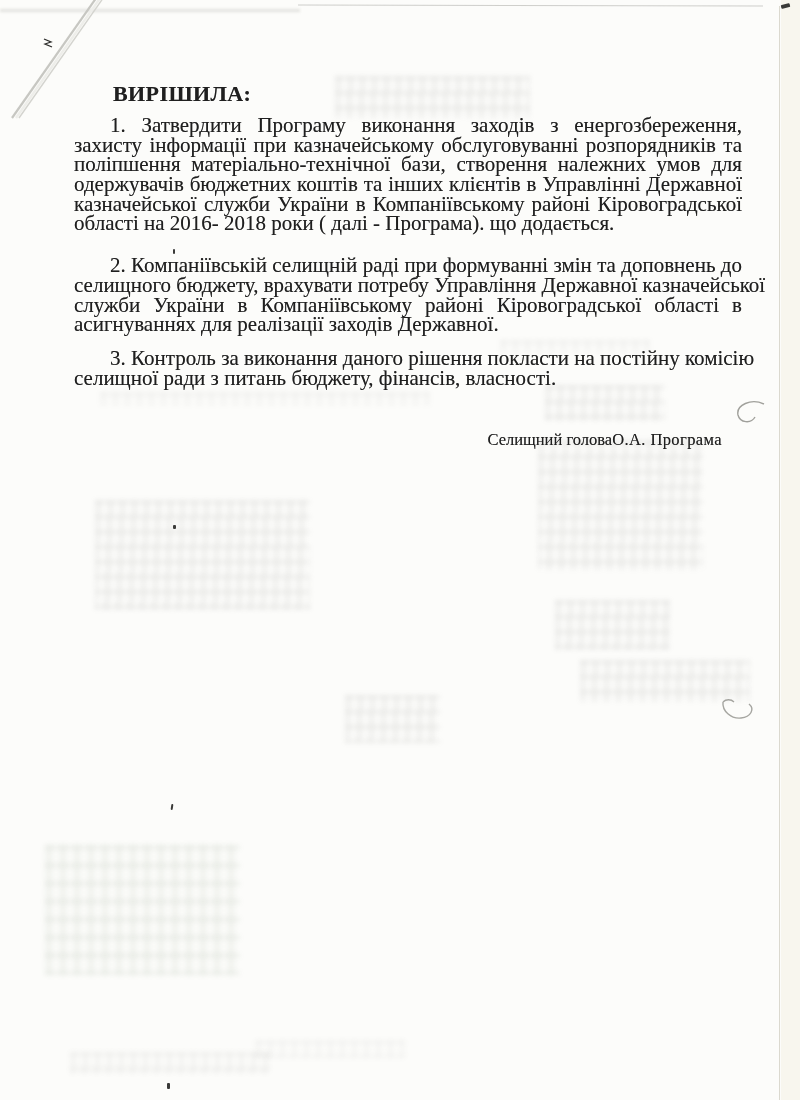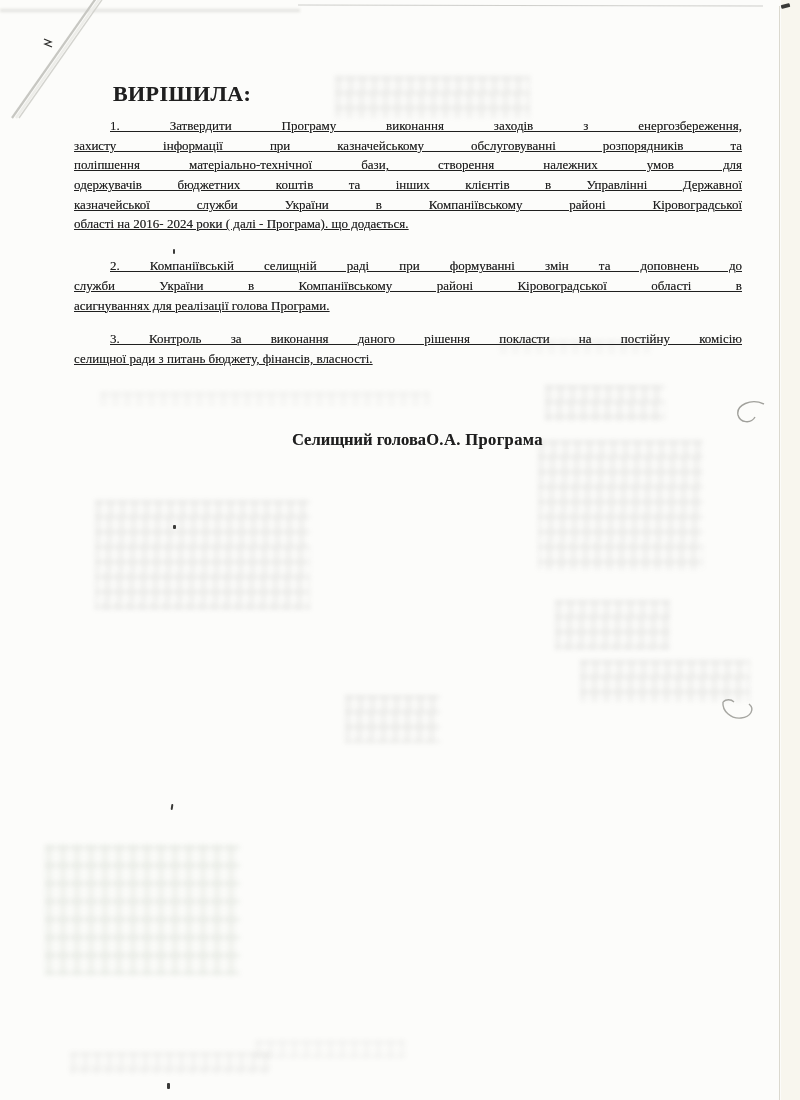--- a/index.html
+++ b/index.html
@@ -27,29 +27,29 @@
       repeating-linear-gradient(92deg, rgba(125,125,122,.14) 0 7px, rgba(0,0,0,0) 7px 12px);}
   .ghost.green{background-image:
       repeating-linear-gradient(180deg, rgba(120,140,112,.14) 0 5px, rgba(0,0,0,0) 5px 18px),
       repeating-linear-gradient(90deg, rgba(120,140,112,.12) 0 8px, rgba(0,0,0,0) 8px 14px);
       opacity:.6;}
   
   .doc-text{color:#1f1f1f;text-shadow:0 0 .6px rgba(40,40,40,.55);}
   .heading{position:absolute;left:113px;top:81px;font-weight:bold;
     font-size:22px;letter-spacing:.4px;}
   .body-block{position:absolute;left:74px;top:116px;width:668px;
-    font-size:13px;text-decoration:underline;}
+    font-size:21px;}
   .ln{line-height:19.7px;height:19.7px;white-space:nowrap;
     text-align:justify;text-align-last:justify;overflow:visible;}
   .ln.first{padding-left:36px;}
   .ln.last{text-align-last:left;}
   .gap-p2{margin-top:22px;}
   .gap-p3{margin-top:14px;}
   .sig-row{position:absolute;left:74px;top:430px;width:668px;display:flex;
-    justify-content:center;font-weight:bold;font-size:16.5px;}
+    justify-content:flex-end;font-weight:normal;font-size:16.5px;}
   .sig-role{margin-left:39px;}
   .sig-name{margin-right:20px;letter-spacing:.4px;}
 </style>
 </head>
 <body>
 
 <div class="page">
 
   <div class="top-edge-line"></div>
   <div class="top-edge-fuzz"></div>
@@ -90,25 +90,26 @@
   <div class="ghost" style="left:255px;top:1040px;width:150px;height:18px;opacity:.3"></div>
 
   <div class="heading doc-text">ВИРІШИЛА:</div>
 
   <div class="body-block doc-text">
     <div class="ln first">1. Затвердити Програму виконання заходів з енергозбереження,</div>
     <div class="ln">захисту інформації при казначейському обслуговуванні розпорядників та</div>
     <div class="ln">поліпшення матеріально-технічної бази, створення належних умов для</div>
     <div class="ln">одержувачів бюджетних коштів та інших клієнтів в Управлінні Державної</div>
     <div class="ln">казначейської служби України в Компаніївському районі Кіровоградської</div>
-    <div class="ln last">області на 2016- 2024 роки ( далі - Програма). що додається.</div>
+    <div class="ln last">області на 2016- 2018 роки ( далі - Програма). що додається.</div>
 
     <div class="ln first gap-p2">2. Компаніївській селищній раді при формуванні змін та доповнень до</div>
+    <div class="ln">селищного бюджету, врахувати потребу Управління Державної казначейської</div>
     <div class="ln">служби України в Компаніївському районі Кіровоградської області в</div>
-    <div class="ln last">асигнуваннях для реалізації голова Програми.</div>
+    <div class="ln last">асигнуваннях для реалізації заходів Державної.</div>
 
     <div class="ln first gap-p3">3. Контроль за виконання даного рішення покласти на постійну комісію</div>
     <div class="ln last">селищної ради з питань бюджету, фінансів, власності.</div>
   </div>
 
   <div class="sig-row doc-text">
     <span class="sig-role">Селищний голова</span>
     <span class="sig-name">О.А. Програма</span>
   </div>
 

